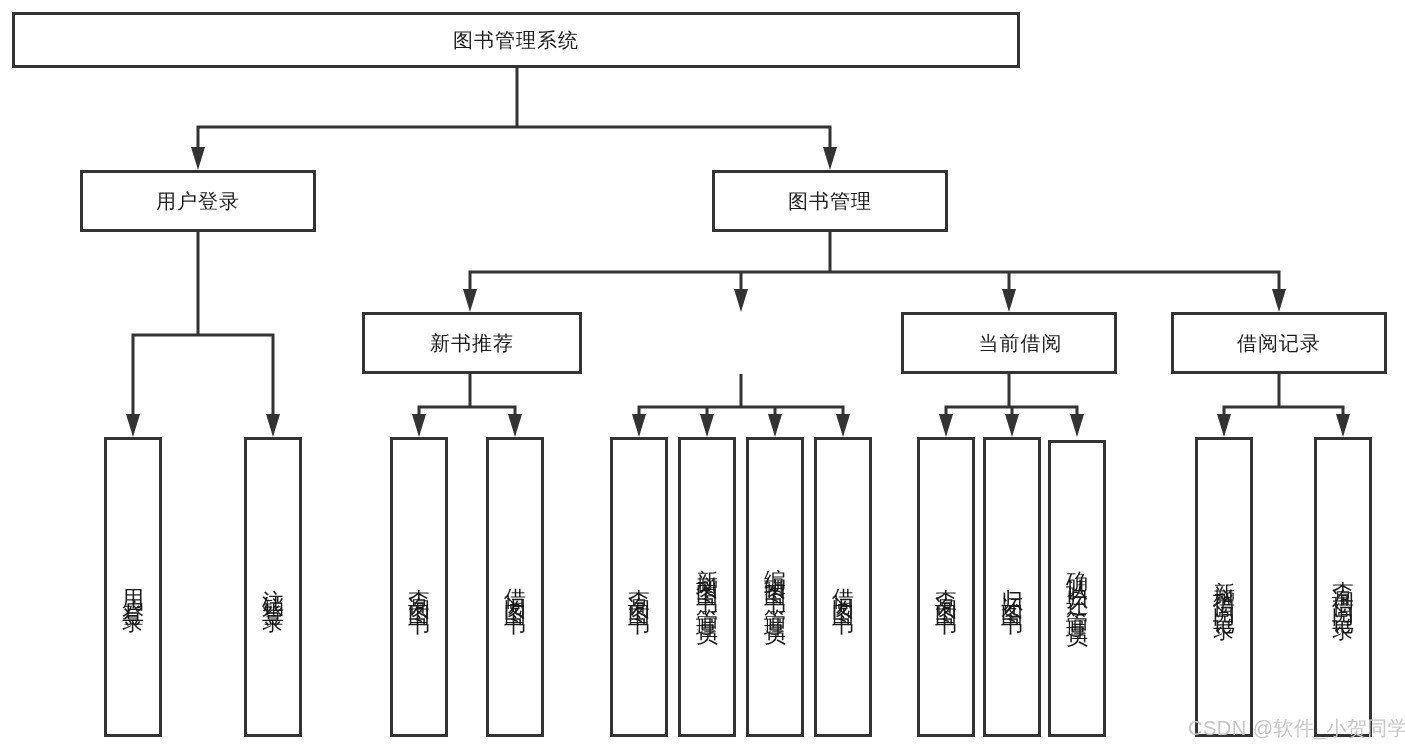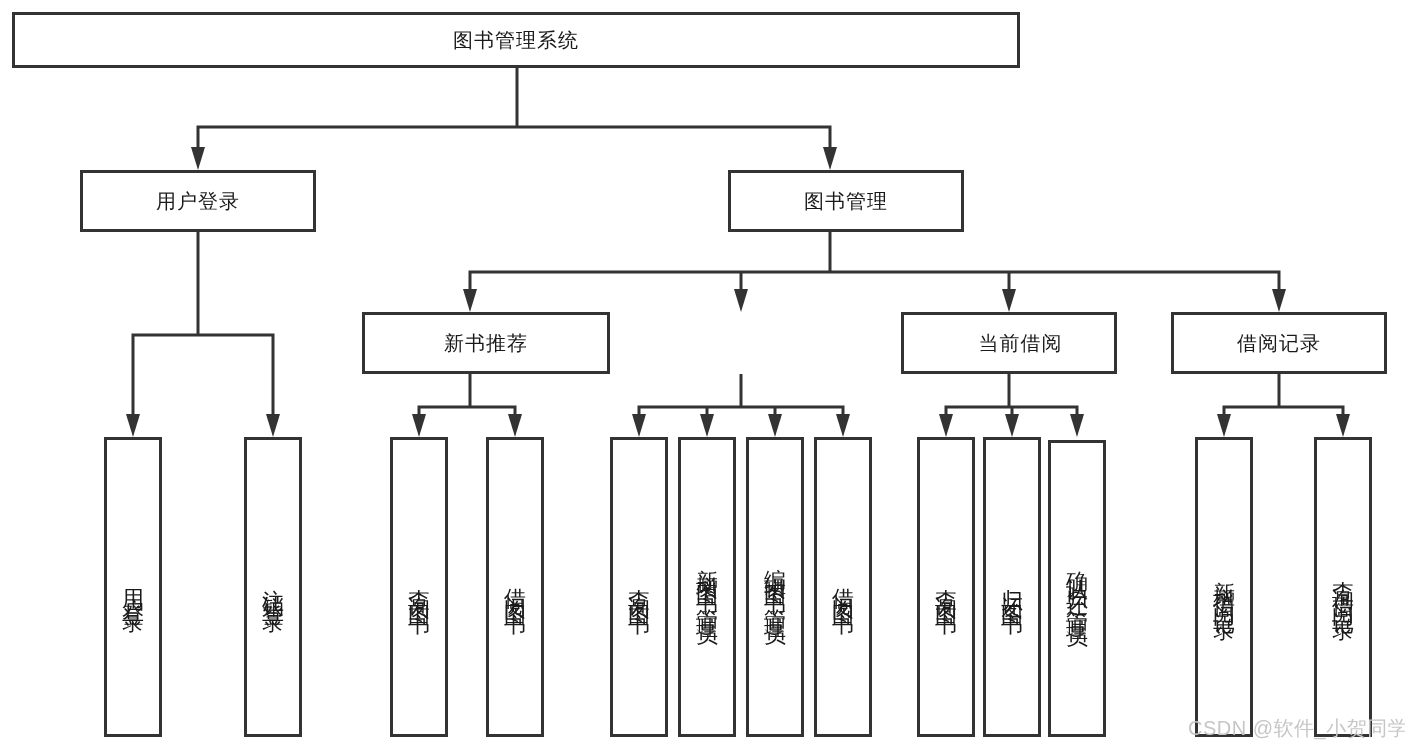--- a/index.html
+++ b/index.html
@@ -102,25 +102,25 @@
     <path class="arrowhead" d="M1336 414 L1350 414 L1343 437 Z"></path>
   </svg>
 
   <div class="node hbox" style="left:12px; top:12px; width:1008px; height:56px;">
     <span>图书管理系统</span>
   </div>
 
   <div class="node hbox" style="left:80px; top:170px; width:236px; height:62px;">
     <span>用户登录</span>
   </div>
-  <div class="node hbox" style="left:728px; top:170px; width:236px; height:62px;font-family:Liberation Serif, serif;">
+  <div class="node hbox" style="left:712px; top:170px; width:236px; height:62px;font-family:Liberation Serif, serif;">
     <span>图书管理</span>
   </div>
 
-  <div class="node hbox" style="left:362px; top:312px; width:248px; height:62px;">
+  <div class="node hbox" style="left:362px; top:312px; width:220px; height:62px;">
     <span>新书推荐</span>
   </div>
   <div class="node hbox" style="left:901px; top:312px; width:216px; height:62px;padding-left:23px;">
     <span>当前借阅</span>
   </div>
   <div class="node hbox" style="left:1171px; top:312px; width:216px; height:62px;">
     <span>借阅记录</span>
   </div>
 
   <div class="node vbox" style="left:104px; top:437px; width:58px; height:300px;">

